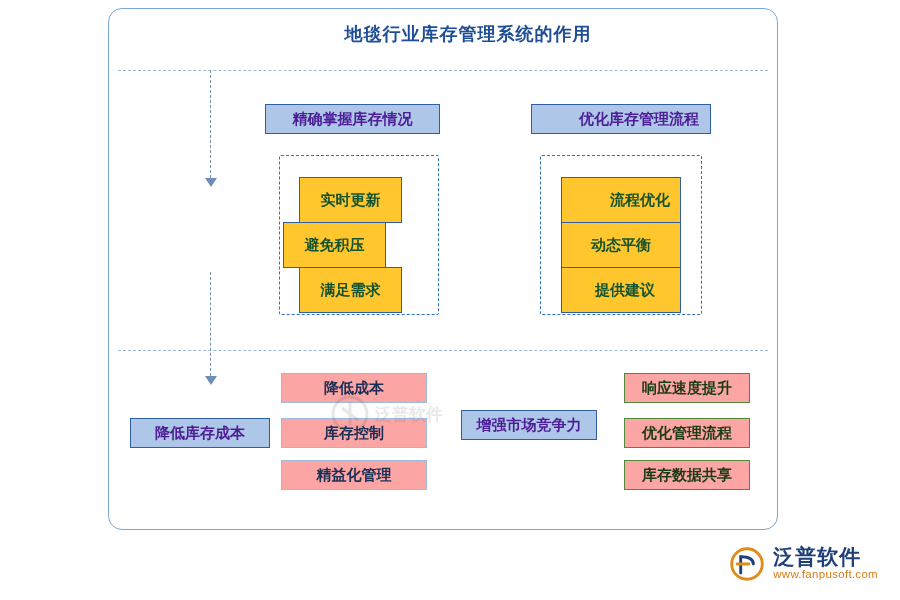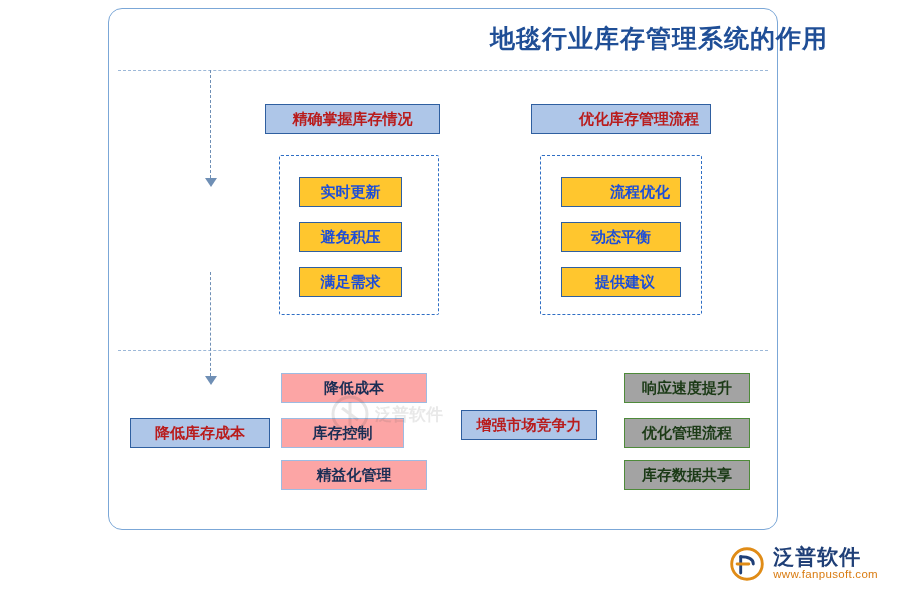--- a/index.html
+++ b/index.html
@@ -34,22 +34,22 @@
     box-sizing: border-box;
     background: #ffffff;
   }
 
   
   .title {
     position: absolute;
     left: 108px;
     top: 22px;
     width: 720px;
-    text-align: right;
-    font-size: 25px;
+    text-align: center;
+    font-size: 18px;
     font-weight: bold;
     color: #1f4e96;
     letter-spacing: 1px;
   }
 
   
   .hsep {
     position: absolute;
     left: 118px;
     width: 650px;
@@ -89,43 +89,43 @@
     font-size: 15px;
     font-weight: bold;
     text-align: center;
     line-height: 1.1;
   }
 
   
   .box.blue {
     background: #aec6e8;
     border: 1.2px solid #2f5fa0;
-    color: #b91c1c;
+    color: #4c1d95;
     height: 30px;
   }
 
   
   .box.yellow {
     background: #ffc62e;
     border: 1.2px solid #2f5fa0;
-    color: #1d4ed8;
-    height: 30px;
+    color: #14532d;
+    height: 46px;
   }
 
   
   .box.lblue {
     background: #fca5a5;
     border: 1.2px solid #9dbbe2;
     color: #1b2e55;
     height: 30px;
   }
 
   
   .box.green {
-    background: #a3a3a3;
+    background: #fca5a5;
     border: 1.2px solid #4e8a3a;
     color: #1b3a16;
     height: 30px;
   }
 
   
   .groupframe {
     position: absolute;
     box-sizing: border-box;
     border: 1.4px dashed #2f6ec4;
@@ -199,35 +199,35 @@
   <div class="spine up"></div>
   <div class="arrow a1"></div>
   <div class="spine down"></div>
   <div class="arrow a2"></div>
 
   <div class="box blue" style="left:265px; top:104px; width:175px;">精确掌握库存情况</div>
 
   <div class="groupframe" style="left:279px; top:155px; width:160px; height:160px;"></div>
 
   <div class="box yellow" style="left:299px; top:177px; width:103px;">实时更新</div>
-  <div class="box yellow" style="left:299px; top:222px; width:103px;text-align:right;">避免积压</div>
+  <div class="box yellow" style="left:283px; top:222px; width:103px;text-align:right;">避免积压</div>
   <div class="box yellow" style="left:299px; top:267px; width:103px;">满足需求</div>
 
   <div class="box blue" style="left:531px; top:104px; width:180px;padding-left:36px;">优化库存管理流程</div>
 
   <div class="groupframe" style="left:540px; top:155px; width:162px; height:160px;"></div>
 
   <div class="box yellow" style="left:561px; top:177px; width:120px;padding-left:38px;">流程优化</div>
   <div class="box yellow" style="left:561px; top:222px; width:120px;">动态平衡</div>
   <div class="box yellow" style="left:561px; top:267px; width:120px;padding-left:8px;">提供建议</div>
 
   <div class="box blue" style="left:130px; top:418px; width:140px;">降低库存成本</div>
 
   <div class="box lblue" style="left:281px; top:373px; width:146px;">降低成本</div>
-  <div class="box lblue" style="left:281px; top:418px; width:123px;">库存控制</div>
+  <div class="box lblue" style="left:281px; top:418px; width:146px;">库存控制</div>
   <div class="box lblue" style="left:281px; top:460px; width:146px;">精益化管理</div>
 
   <div class="box blue" style="left:461px; top:410px; width:136px;">增强市场竞争力</div>
 
   <div class="box green" style="left:624px; top:373px; width:126px;">响应速度提升</div>
   <div class="box green" style="left:624px; top:418px; width:126px;">优化管理流程</div>
   <div class="box green" style="left:624px; top:460px; width:126px;">库存数据共享</div>
 
   <div class="watermark">
     <svg width="40" height="40" viewBox="0 0 40 40">

